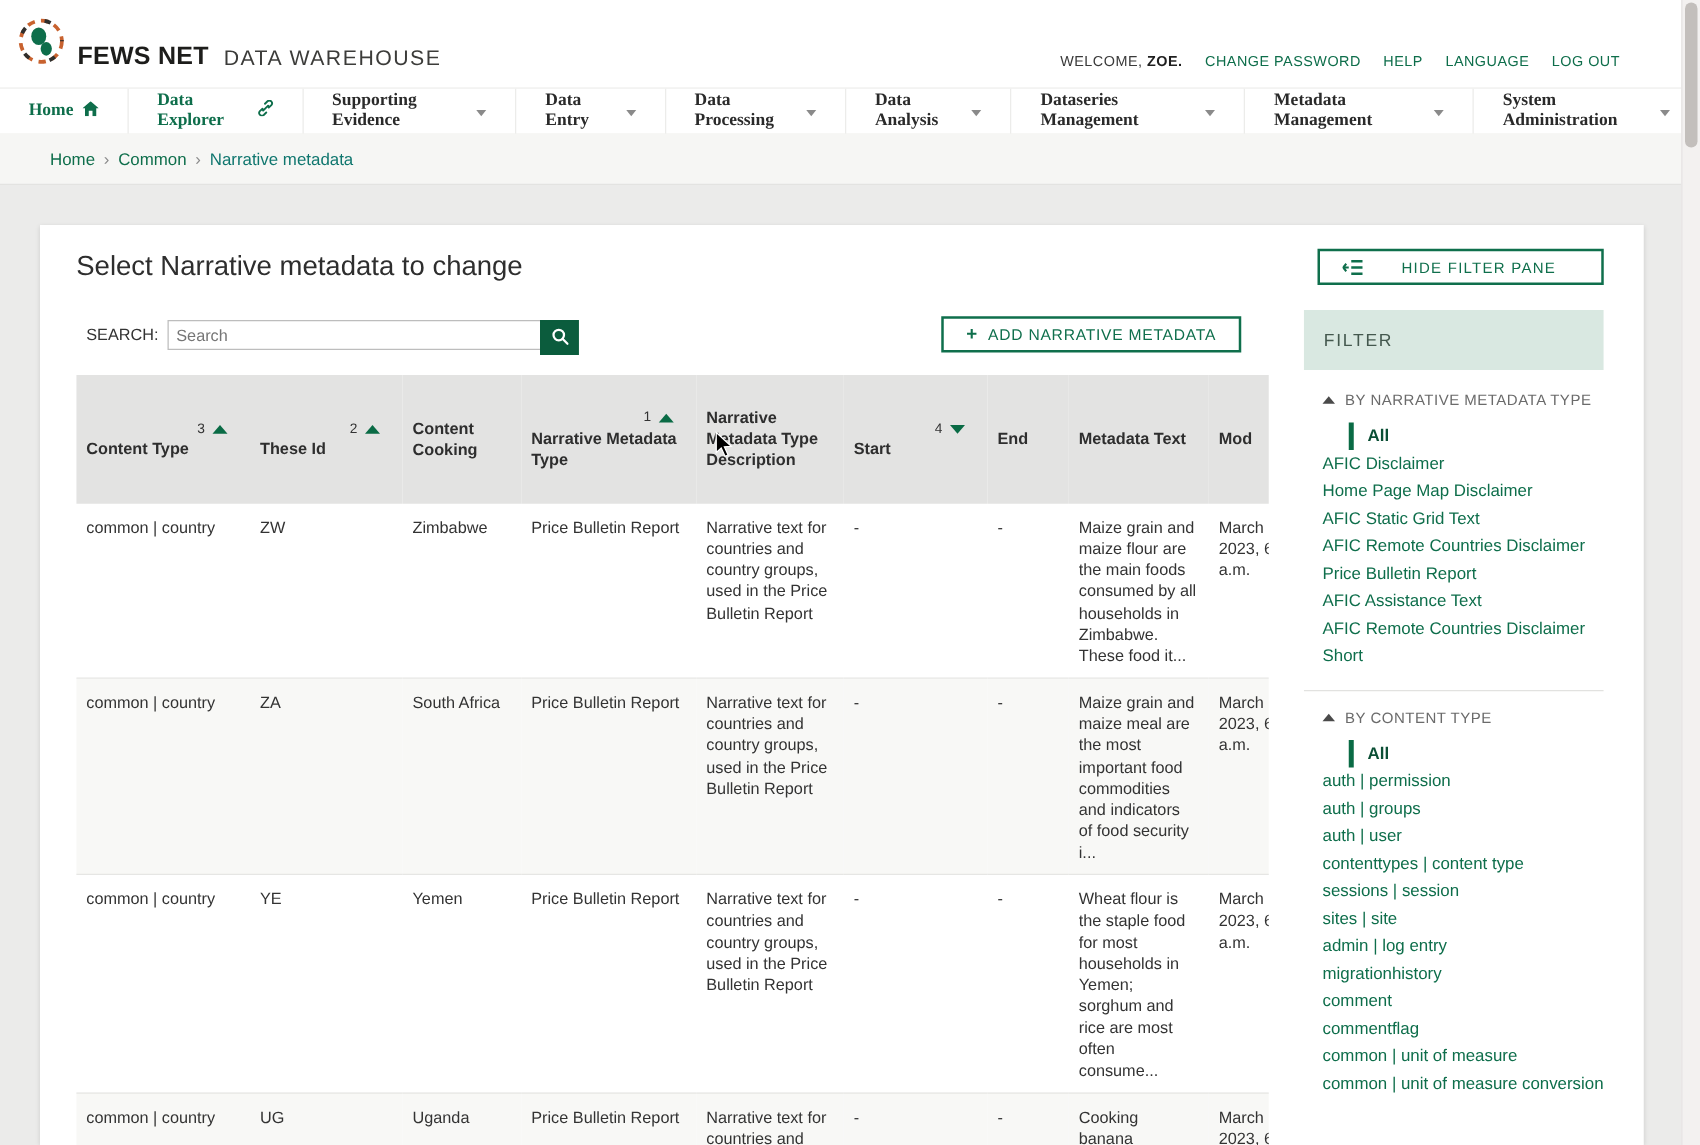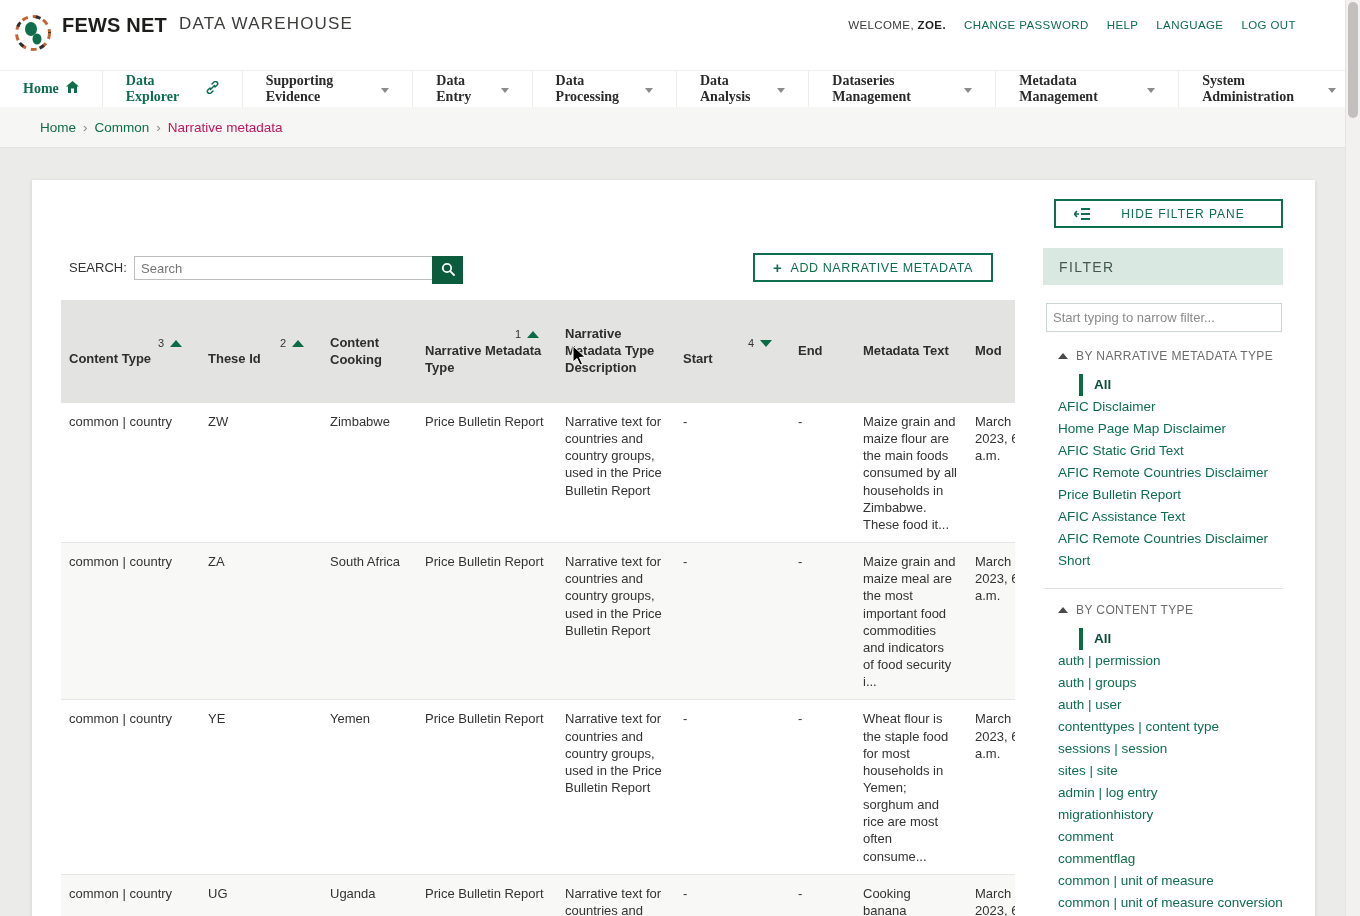--- a/index.html
+++ b/index.html
@@ -1,45 +1,45 @@
 <!DOCTYPE html>
 <html><head>
 <meta charset="utf-8">
 <style>
   html,body{margin:0;padding:0;}
   .canvas{position:relative;width:1360px;height:916px;background:#ebebea;overflow:hidden;
           font-family:"Liberation Sans",sans-serif;color:#333;}
 
   
   .topbar{position:absolute;left:0;top:0;width:1360px;height:70px;background:#fff;}
-  .brand{position:absolute;left:14px;top:14px;display:flex;align-items:flex-start;gap:10px;}
+  .brand{position:absolute;left:14px;top:14px;display:flex;align-items:flex-end;gap:10px;}
   .brand-name{font-size:20px;font-weight:bold;color:#1d1d1b;letter-spacing:.2px;}
   .brand-suffix{font-size:17px;color:#3c3c3a;letter-spacing:1.2px;margin-left:2px;}
-  .userlinks{position:absolute;right:64px;top:19px;display:flex;align-items:center;gap:18px;
+  .userlinks{position:absolute;right:64px;top:44px;display:flex;align-items:center;gap:18px;
              font-size:11.5px;letter-spacing:.4px;}
   .welcome{color:#3a3a3a;}
   .welcome b{font-weight:bold;color:#1e1e1e;}
   .userlink{color:#0e6e4b;text-decoration:none;cursor:pointer;}
 
   
   .nav{position:absolute;left:0;top:70px;width:1360px;height:36px;background:#fff;
        border-top:1px solid #efefee;border-bottom:1px solid #dededc;display:flex;}
   .nav-item{display:flex;align-items:center;gap:7px;padding:0 23px;border-right:1px solid #ececea;
             font-family:"Liberation Serif",serif;font-weight:bold;font-size:14px;color:#2a2a2a;cursor:pointer;}
   .nav-item.active{color:#0e6e4b;}
   .chev{width:0;height:0;border-left:4.5px solid transparent;border-right:4.5px solid transparent;
         border-top:5px solid #8a8a8a;margin-top:2px;}
 
   
   .crumbbar{position:absolute;left:0;top:107px;width:1360px;height:41px;background:#f6f6f4;
             border-bottom:1px solid #e3e3e1;display:flex;align-items:center;padding-left:40px;
             box-sizing:border-box;font-size:13.5px;}
   .crumb-link{color:#0e6e4b;text-decoration:none;cursor:pointer;}
   .crumb-sep{color:#8b8b8b;margin:0 7px;}
-  .crumb-current{color:#be185d;}
+  .crumb-current{color:#0f766e;}
 
   
   .card{position:absolute;left:32px;top:180px;width:1283px;height:736px;background:#fff;
         box-shadow:0 1px 4px rgba(0,0,0,.13);overflow:hidden;}
   .page-title{position:absolute;left:29px;top:20px;font-size:22px;font-weight:normal;color:#2e2e2e;margin:0;}
 
   .search-label{position:absolute;left:37px;top:80px;font-size:13px;color:#333;}
   .search-input{position:absolute;left:102px;top:76px;width:286px;height:22px;border:1px solid #bdbdbd;
                 font-size:13px;padding:0 6px;color:#333;outline:none;font-family:"Liberation Sans",sans-serif;}
   .search-input::placeholder{color:#757575;}
@@ -69,21 +69,21 @@
   tr.r1{height:130px;} tr.r2{height:133px;} tr.r3{height:174px;} tr.r4{height:170px;}
 
   
   .hide-filter-btn{position:absolute;left:1022px;top:19px;width:229px;height:29px;background:#fff;
                    border:2px solid #0f6f4c;color:#0f6f4c;font-size:12px;letter-spacing:1px;
                    display:flex;align-items:center;cursor:pointer;box-sizing:border-box;
                    font-family:"Liberation Sans",sans-serif;}
   .hide-filter-btn .lbl{flex:1;text-align:center;}
   .hfp-icon{margin-left:12px;display:flex;}
   .filter-pane{position:absolute;left:1011px;top:68px;width:240px;height:668px;overflow:hidden;}
-  .fp-header{height:37px;background:#d9e8e1;color:#44584e;font-size:14px;letter-spacing:1.4px;
+  .fp-header{height:48px;background:#d9e8e1;color:#44584e;font-size:14px;letter-spacing:1.4px;
              display:flex;align-items:center;padding-left:16px;}
   .fp-input{display:block;width:222px;height:27px;margin:18px 0 0 3px;border:1px solid #c9d6cf;
             font-size:13px;padding:0 6px;color:#333;outline:none;font-family:"Liberation Sans",sans-serif;}
   .fp-input::placeholder{color:#8a8a8a;}
   .fp-section{margin-top:17px;}
   .fp-section.bordered{border-top:1px solid #e2e2e0;margin-top:16px;padding-top:14px;}
   .fp-section-title{display:flex;align-items:center;gap:8px;padding-left:15px;font-size:12px;
                     color:#6b6b6b;letter-spacing:.4px;cursor:pointer;}
   .fp-collapse{width:0;height:0;border-left:5px solid transparent;border-right:5px solid transparent;
                border-bottom:6px solid #4a4a4a;}
@@ -178,20 +178,21 @@
 
   <div class="crumbbar">
     <a class="crumb-link">Home</a>
     <span class="crumb-sep">›</span>
     <a class="crumb-link">Common</a>
     <span class="crumb-sep">›</span>
     <span class="crumb-current">Narrative metadata</span>
   </div>
 
   <div class="card">
+    <h1 class="page-title">Select Narrative metadata to change</h1>
 
     <span class="search-label">SEARCH:</span>
     <input class="search-input" type="text" placeholder="Search" style="">
     <button class="search-btn">
       <span>
         <svg width="14" height="14" viewBox="0 0 14 14">
             <circle cx="6" cy="6" r="4.2" fill="none" stroke="#fff" stroke-width="1.8"></circle>
             <line x1="9.2" y1="9.2" x2="13" y2="13" stroke="#fff" stroke-width="1.8" stroke-linecap="round"></line>
           </svg>
       </span>
@@ -318,21 +319,20 @@
           <line x1="7" y1="7" x2="16" y2="7" stroke="#0f6f4c" stroke-width="2"></line>
           <line x1="7" y1="12" x2="16" y2="12" stroke="#0f6f4c" stroke-width="2"></line>
           <path d="M5 7 L0.5 7 M3 4 L0.5 7 L3 10" fill="none" stroke="#0f6f4c" stroke-width="1.6"></path>
         </svg>
       </span>
       <span class="lbl">HIDE FILTER PANE</span>
     </button>
 
     <aside class="filter-pane">
       <div class="fp-header">FILTER</div>
-      <input class="fp-input" type="text" placeholder="Start typing to narrow filter..." style="">
 
       <div class="fp-section">
         <div class="fp-section-title">
           <span class="fp-collapse"></span>
           <span>BY NARRATIVE METADATA TYPE</span>
         </div>
         <ul class="fp-list">
           <li class="selected">All</li>
           <li>AFIC Disclaimer</li>
           <li>Home Page Map Disclaimer</li>

